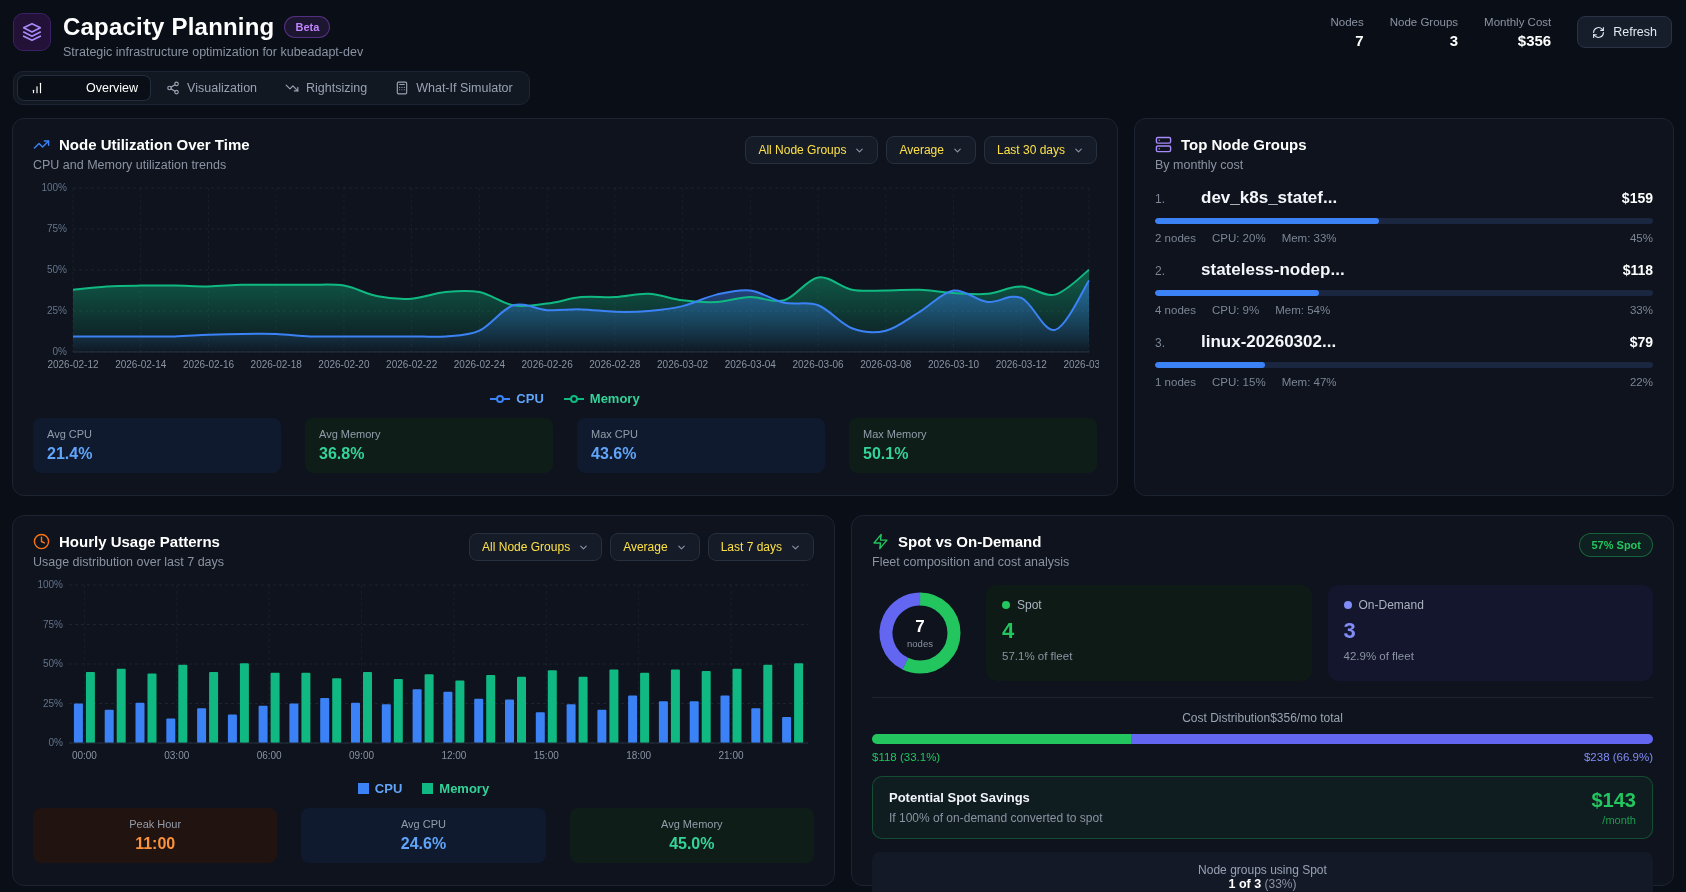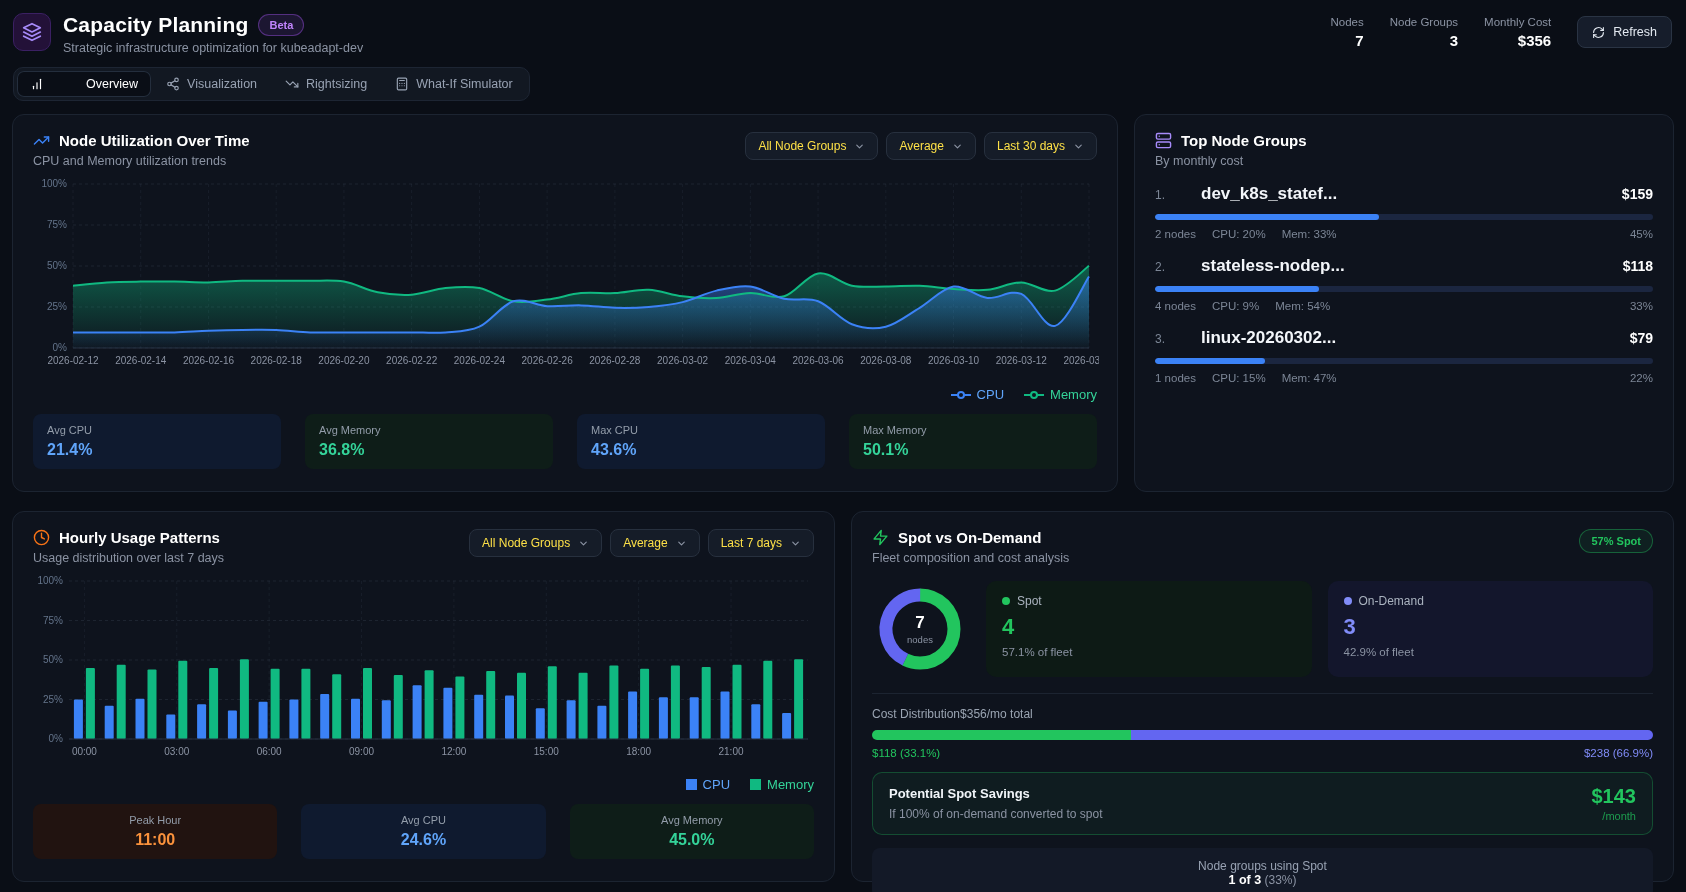--- a/index.html
+++ b/index.html
@@ -12,21 +12,21 @@
     width:1686px;height:892px;overflow:hidden;
     background:#0a0e16;color:#e5eaf2;
     font-family:"Liberation Sans","DejaVu Sans",sans-serif;
   }
   
   .header{display:flex;justify-content:space-between;align-items:flex-start;padding:13px 14px 0 13px;}
   .hleft{display:flex;gap:12px;align-items:flex-start;}
   .logo{width:38px;height:38px;border-radius:10px;background:#231138;border:1px solid #3b2063;
         display:flex;align-items:center;justify-content:center;flex:0 0 auto;}
   .title-row{display:flex;align-items:center;gap:10px;}
-  h1{margin:0;font-size:21px;font-weight:700;color:#fff;letter-spacing:.2px;}
+  h1{margin:0;font-size:24px;font-weight:700;color:#fff;letter-spacing:.2px;}
   .beta{font-size:11px;font-weight:700;color:#c084fc;background:rgba(168,85,247,.12);
         border:1px solid rgba(168,85,247,.4);padding:4px 10px;border-radius:999px;}
   .subtitle{font-size:12.5px;color:#8b93a3;margin-top:4px;}
   .hright{display:flex;align-items:flex-start;gap:26px;padding-top:3px;}
   .hstat{text-align:right;}
   .hstat .l{font-size:11.5px;color:#8b93a3;}
   .hstat .v{font-size:15px;font-weight:700;color:#fff;margin-top:4px;}
   .refresh{display:flex;align-items:center;gap:8px;background:#161d2b;border:1px solid #2a3444;
            color:#e2e8f0;font-size:12.5px;padding:8px 14px;border-radius:8px;
            cursor:pointer;font-family:inherit;}
@@ -44,21 +44,21 @@
   .panel.groups{flex:1;height:378px;}
   .panel.hourly{width:823px;height:371px;}
   .panel.spot{flex:1;height:371px;}
   .panel-head{display:flex;justify-content:space-between;align-items:flex-start;}
   .ptitle{display:flex;align-items:center;gap:9px;font-size:15px;font-weight:700;color:#fff;}
   .psub{font-size:12.5px;color:#8b93a3;margin-top:5px;}
   .filters{display:flex;gap:8px;}
   .select{display:flex;align-items:center;gap:8px;background:#151c28;border:1px solid #27303e;
           border-radius:8px;padding:6px 12px;font-size:12px;color:#fde047;cursor:pointer;}
   
-  .legend{display:flex;justify-content:flex-end;gap:20px;margin-top:2px;font-size:13px;}
+  .legend{display:flex;justify-content:center;gap:20px;margin-top:2px;font-size:13px;font-weight:bold;}
   .legend .li{display:flex;align-items:center;gap:6px;}
   .stats{display:flex;gap:24px;margin-top:12px;}
   .stat{flex:1;border-radius:8px;padding:10px 14px;}
   .stat .l{font-size:11px;color:#939daa;}
   .stat .v{font-size:16px;font-weight:700;margin-top:5px;}
   .stat.blue{background:#0f1a2f;} .stat.blue .v{color:#60a5fa;}
   .stat.green{background:#0e1d18;} .stat.green .v{color:#34d399;}
   .stat.orange{background:#211310;} .stat.orange .v{color:var(--orange);}
   .stat.center{text-align:center;}
   
@@ -82,21 +82,21 @@
   .fleet-card{flex:1;border-radius:10px;padding:13px 16px;height:96px;}
   .fleet-card.green{background:#0d1a15;}
   .fleet-card.indigo{background:#13162c;}
   .fc-top{display:flex;align-items:center;gap:7px;font-size:12px;color:#aab3bf;}
   .dot{width:8px;height:8px;border-radius:50%;}
   .fc-num{font-size:22px;font-weight:700;margin-top:6px;}
   .fleet-card.green .fc-num{color:var(--green2);}
   .fleet-card.indigo .fc-num{color:#818cf8;}
   .fc-sub{font-size:11.5px;color:#8b93a3;margin-top:6px;}
   .divider{border-top:1px solid #1c2431;margin-top:16px;}
-  .cost-head{display:flex;justify-content:flex-start;font-size:12px;color:#9aa4b2;margin-top:13px;}
+  .cost-head{display:flex;justify-content:center;font-size:12px;color:#9aa4b2;margin-top:13px;}
   .cost-bar{display:flex;height:10px;border-radius:5px;overflow:hidden;margin-top:9px;}
   .cost-bar .g{background:var(--green2);}
   .cost-bar .p{background:var(--indigo);flex:1;}
   .cost-labels{display:flex;justify-content:space-between;font-size:11.5px;margin-top:7px;}
   .cost-labels .g{color:var(--green2);} .cost-labels .p{color:#818cf8;}
   .savings{display:flex;justify-content:space-between;align-items:center;margin-top:13px;
            border:1px solid rgba(34,197,94,.3);background:rgba(34,197,94,.05);border-radius:10px;padding:12px 16px;}
   .sv-title{font-size:13px;font-weight:700;color:#f1f5f9;}
   .sv-desc{font-size:12px;color:#8b93a3;margin-top:6px;}
   .sv-val{font-size:20px;font-weight:700;color:var(--green2);text-align:right;}

